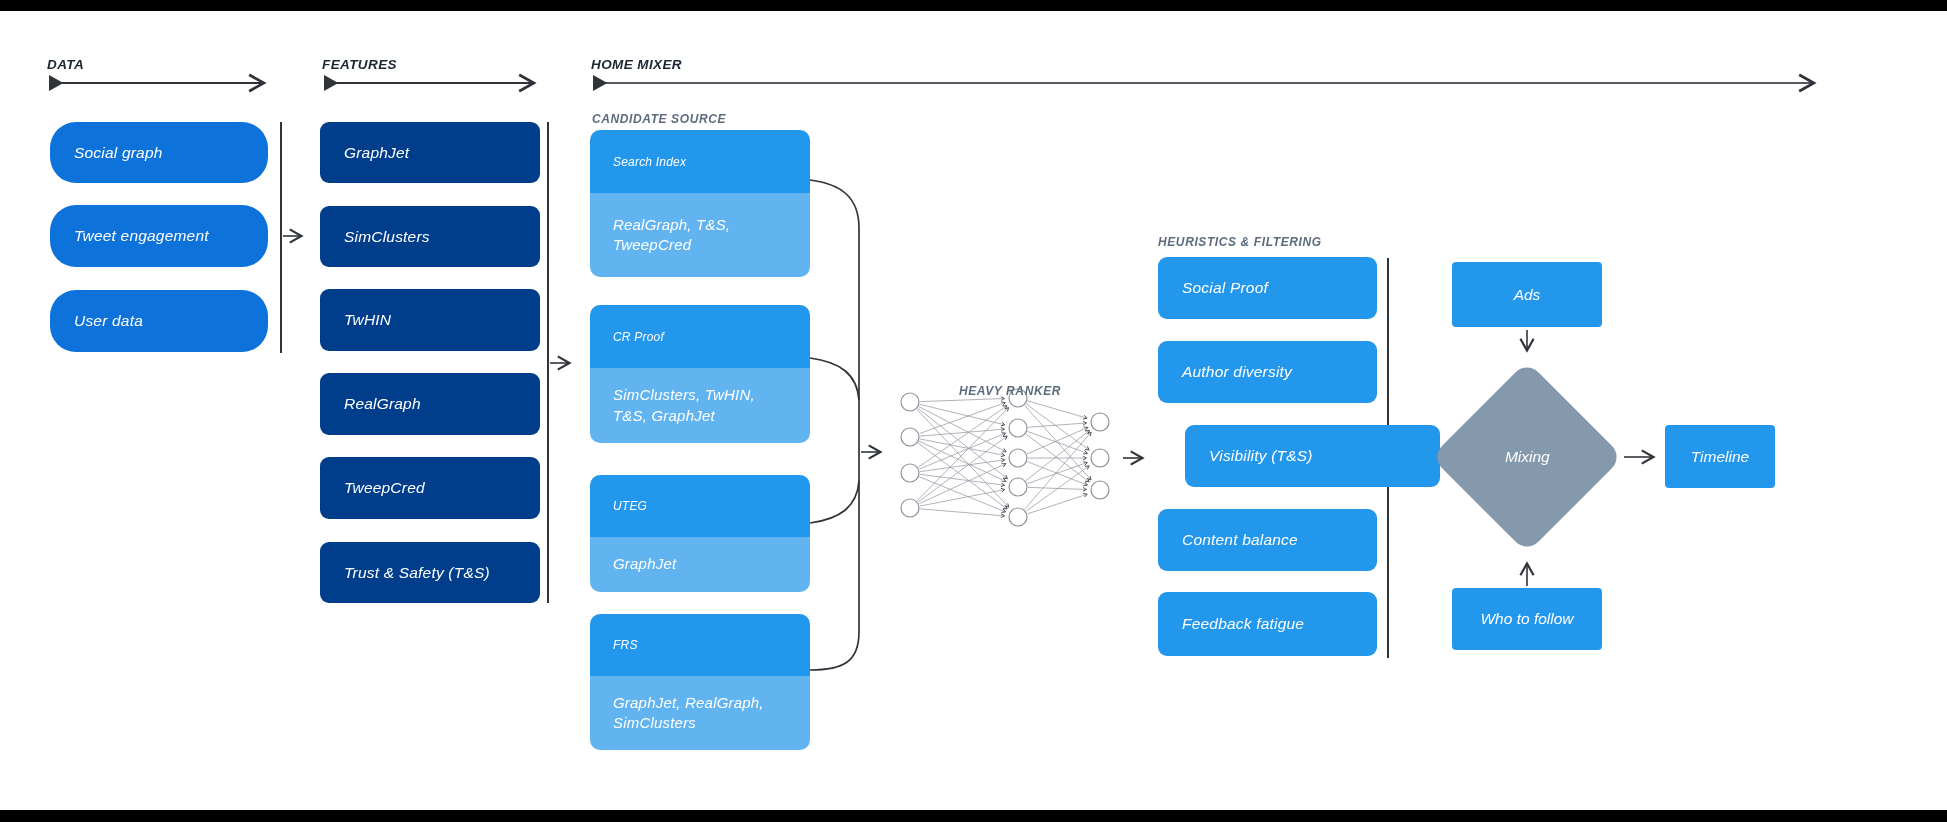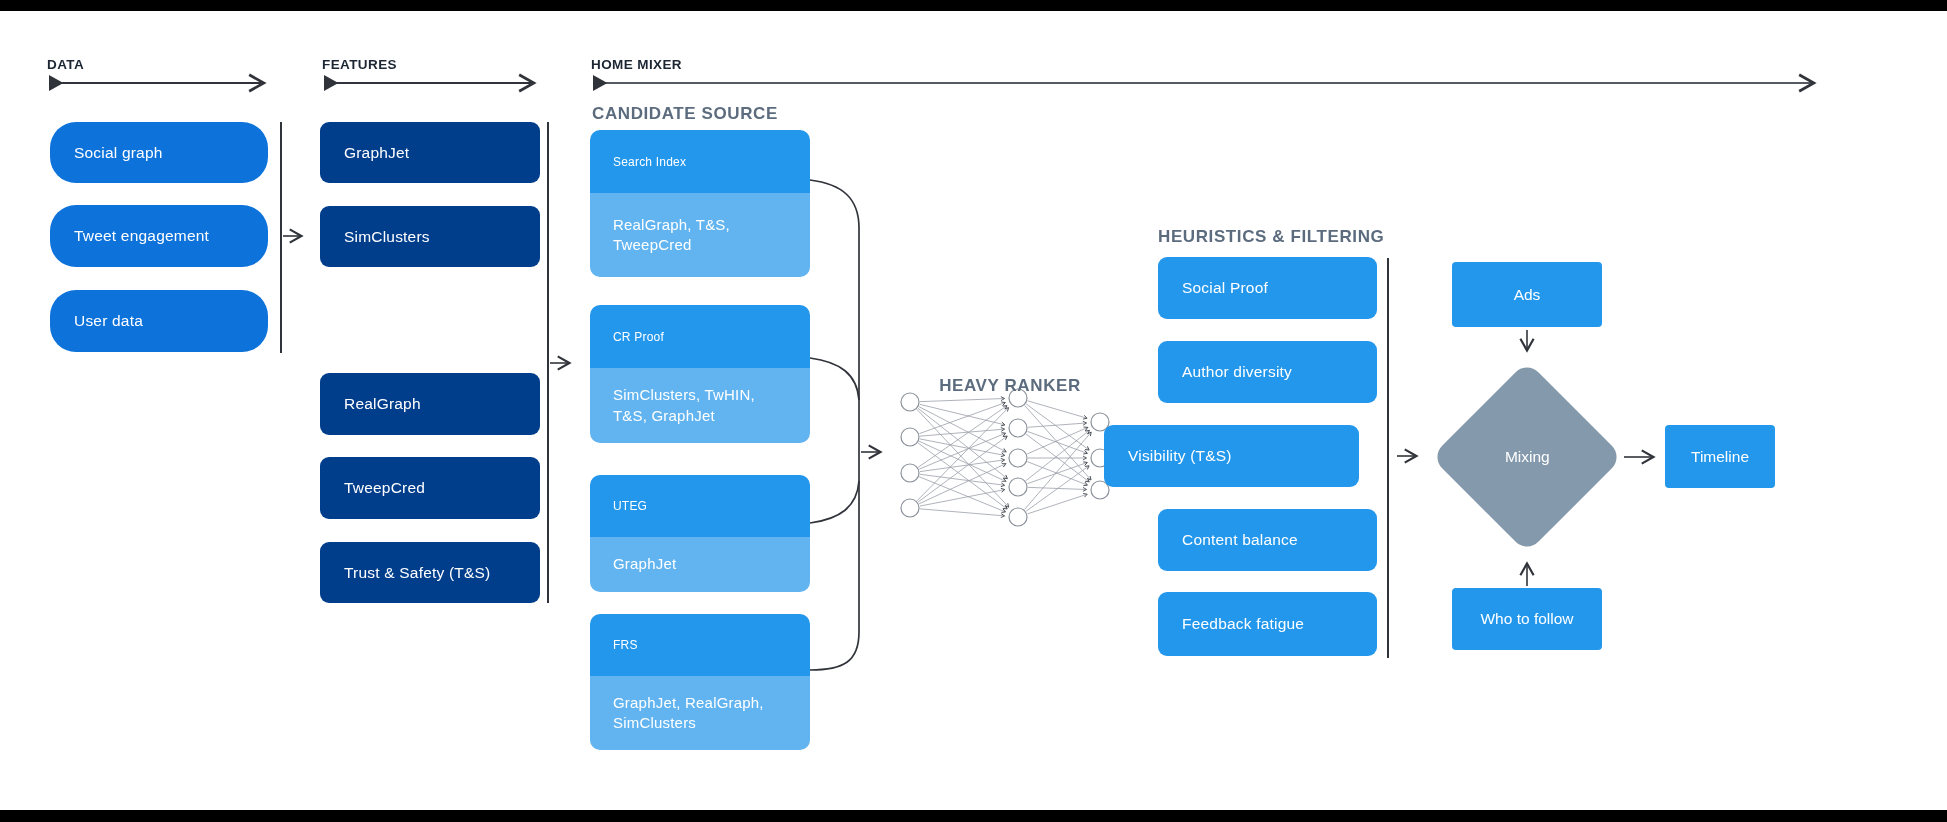--- a/index.html
+++ b/index.html
@@ -4,33 +4,33 @@
 <style>
   :root{
     --box_blue:#0d72d9; --navy:#003e8c; --azure:#2397ec; --azure_light:#62b4f1;
     --diamond_gray:#8499ab; --ink:#1c2733; --muted:#5c6c7e; --line:#30343a;
     --background:#ffffff; --bar:#000000;
   }
   *{margin:0;padding:0;box-sizing:border-box;}
   html,body{background:#222;}
   .canvas{
     position:relative;width:1947px;height:822px;background:var(--background);
-    overflow:hidden;font-family:"Liberation Sans","DejaVu Sans",sans-serif;
+    overflow:hidden;font-family:"Liberation Sans","DejaVu Sans",sans-serif;font-style:italic;
   }
   .bar{position:absolute;left:0;width:1947px;background:var(--bar);}
   .bar.top{top:0;height:11px;}
   .bar.bottom{top:810px;height:12px;}
   .overlay{position:absolute;left:0;top:0;width:1947px;height:822px;}
   .sec-label{
     position:absolute;font-size:13.5px;font-weight:700;color:var(--ink);
     letter-spacing:.4px;white-space:nowrap;
   }
   .sub-label{
-    position:absolute;font-size:17px;font-weight:700;color:var(--muted);
-    letter-spacing:.6px;white-space:nowrap;
+    position:absolute;font-size:12px;font-weight:700;color:var(--muted);
+    letter-spacing:.6px;white-space:nowrap;margin-top:8px;
   }
   .box{
     position:absolute;border-radius:9px;color:#fff;display:flex;align-items:center;
     padding-left:24px;font-size:15.5px;letter-spacing:.2px;white-space:nowrap;
   }
   .b-data{background:var(--box_blue);border-radius:26px;}
   .b-navy{background:var(--navy);}
   .b-azure{background:var(--azure);}
   .cand{position:absolute;width:220px;border-radius:10px;overflow:hidden;color:#fff;}
   .cand .main{background:var(--azure);display:flex;align-items:center;padding-left:23px;
@@ -165,20 +165,23 @@
   <div class="box b-data" style="left:50px;top:290px;width:218px;height:62px">
       <span>User data</span>
     </div>
 
   <div class="box b-navy" style="left:320px;top:122px;width:220px;height:61px">
       <span>GraphJet</span>
     </div>
   <div class="box b-navy" style="left:320px;top:206px;width:220px;height:61px">
       <span>SimClusters</span>
     </div>
+  <div class="box b-navy" style="left:320px;top:289px;width:220px;height:62px">
+      <span>TwHIN</span>
+    </div>
   <div class="box b-navy" style="left:320px;top:373px;width:220px;height:62px">
       <span>RealGraph</span>
     </div>
   <div class="box b-navy" style="left:320px;top:457px;width:220px;height:62px">
       <span>TweepCred</span>
     </div>
   <div class="box b-navy" style="left:320px;top:542px;width:220px;height:61px">
       <span>Trust &amp; Safety (T&amp;S)</span>
     </div>
 
@@ -214,21 +217,21 @@
         <span style="white-space:normal">GraphJet, RealGraph, SimClusters</span>
       </div>
   </div>
 
   <div class="box b-azure" style="left:1158px;top:257px;width:219px;height:62px">
       <span>Social Proof</span>
     </div>
   <div class="box b-azure" style="left:1158px;top:341px;width:219px;height:62px">
       <span>Author diversity</span>
     </div>
-  <div class="box b-azure" style="left:1104px;top:425px;width:255px;height:62px">
+  <div class="box b-azure" style="left:1185px;top:425px;width:255px;height:62px">
       <span>Visibility (T&amp;S)</span>
     </div>
   <div class="box b-azure" style="left:1158px;top:509px;width:219px;height:62px">
       <span>Content balance</span>
     </div>
   <div class="box b-azure" style="left:1158px;top:592px;width:219px;height:64px">
       <span>Feedback fatigue</span>
     </div>
 
   <div class="center-box" style="left:1452px;top:262px;width:150px;height:65px">

